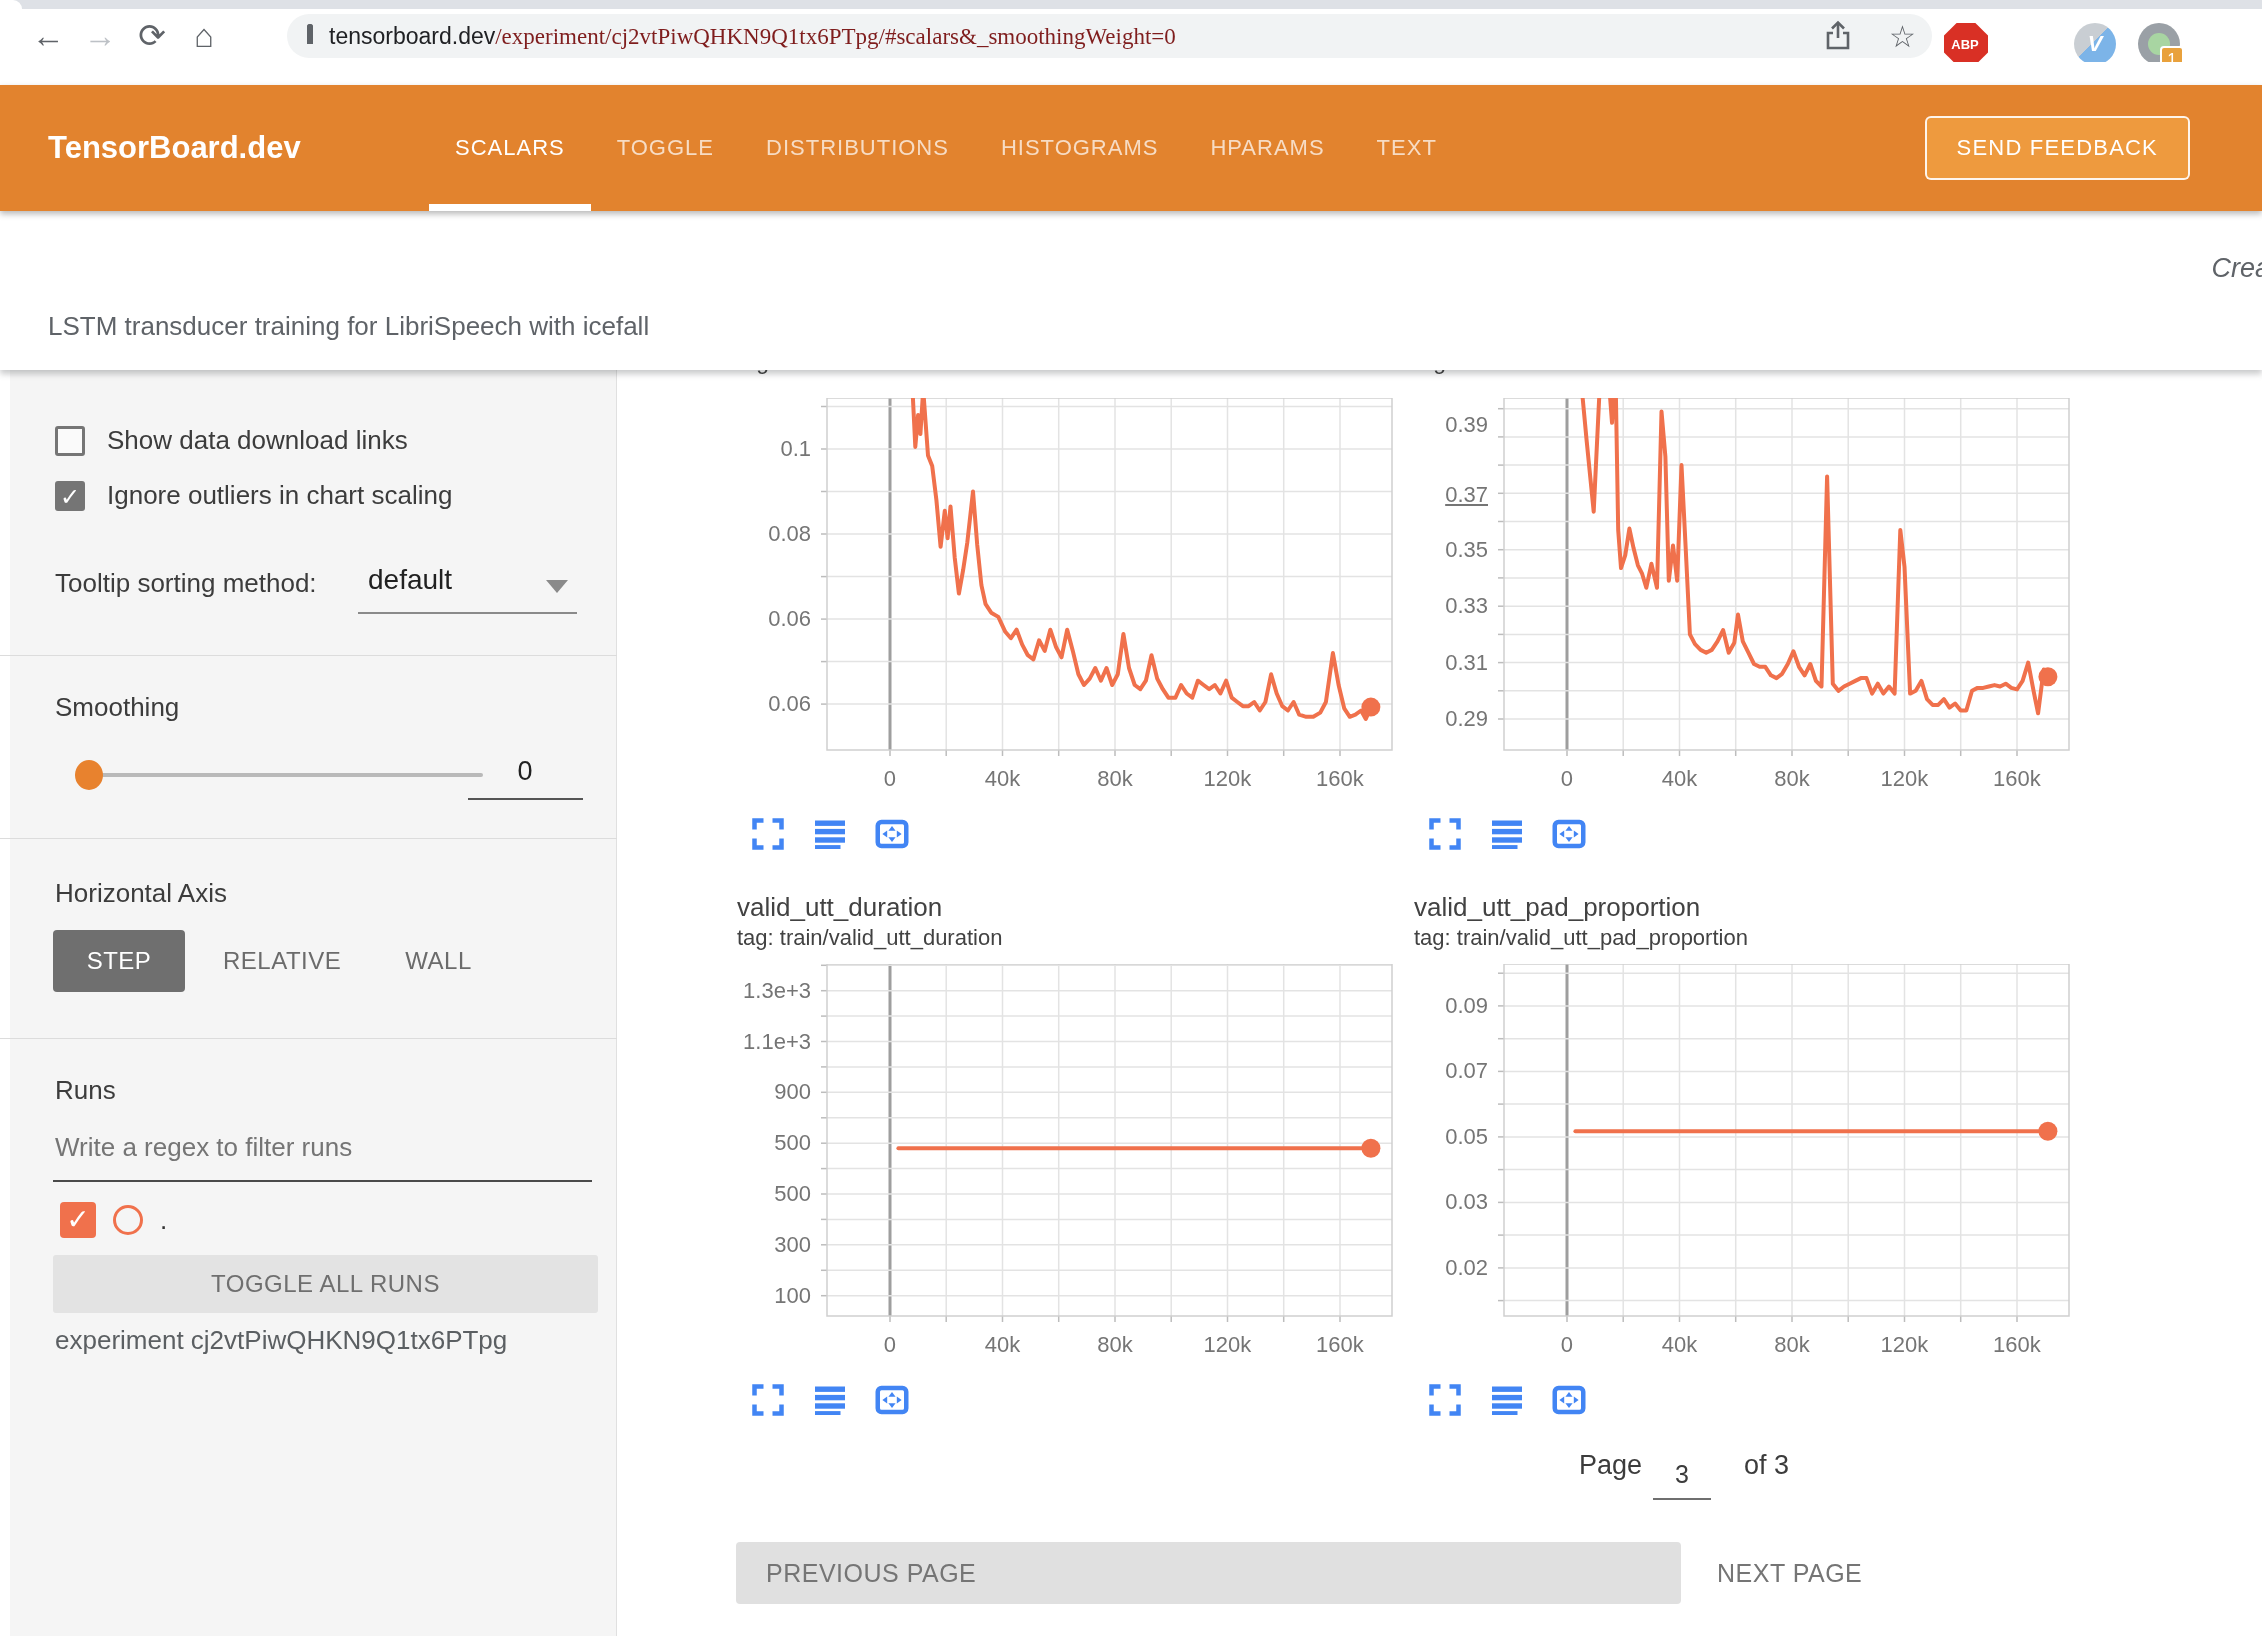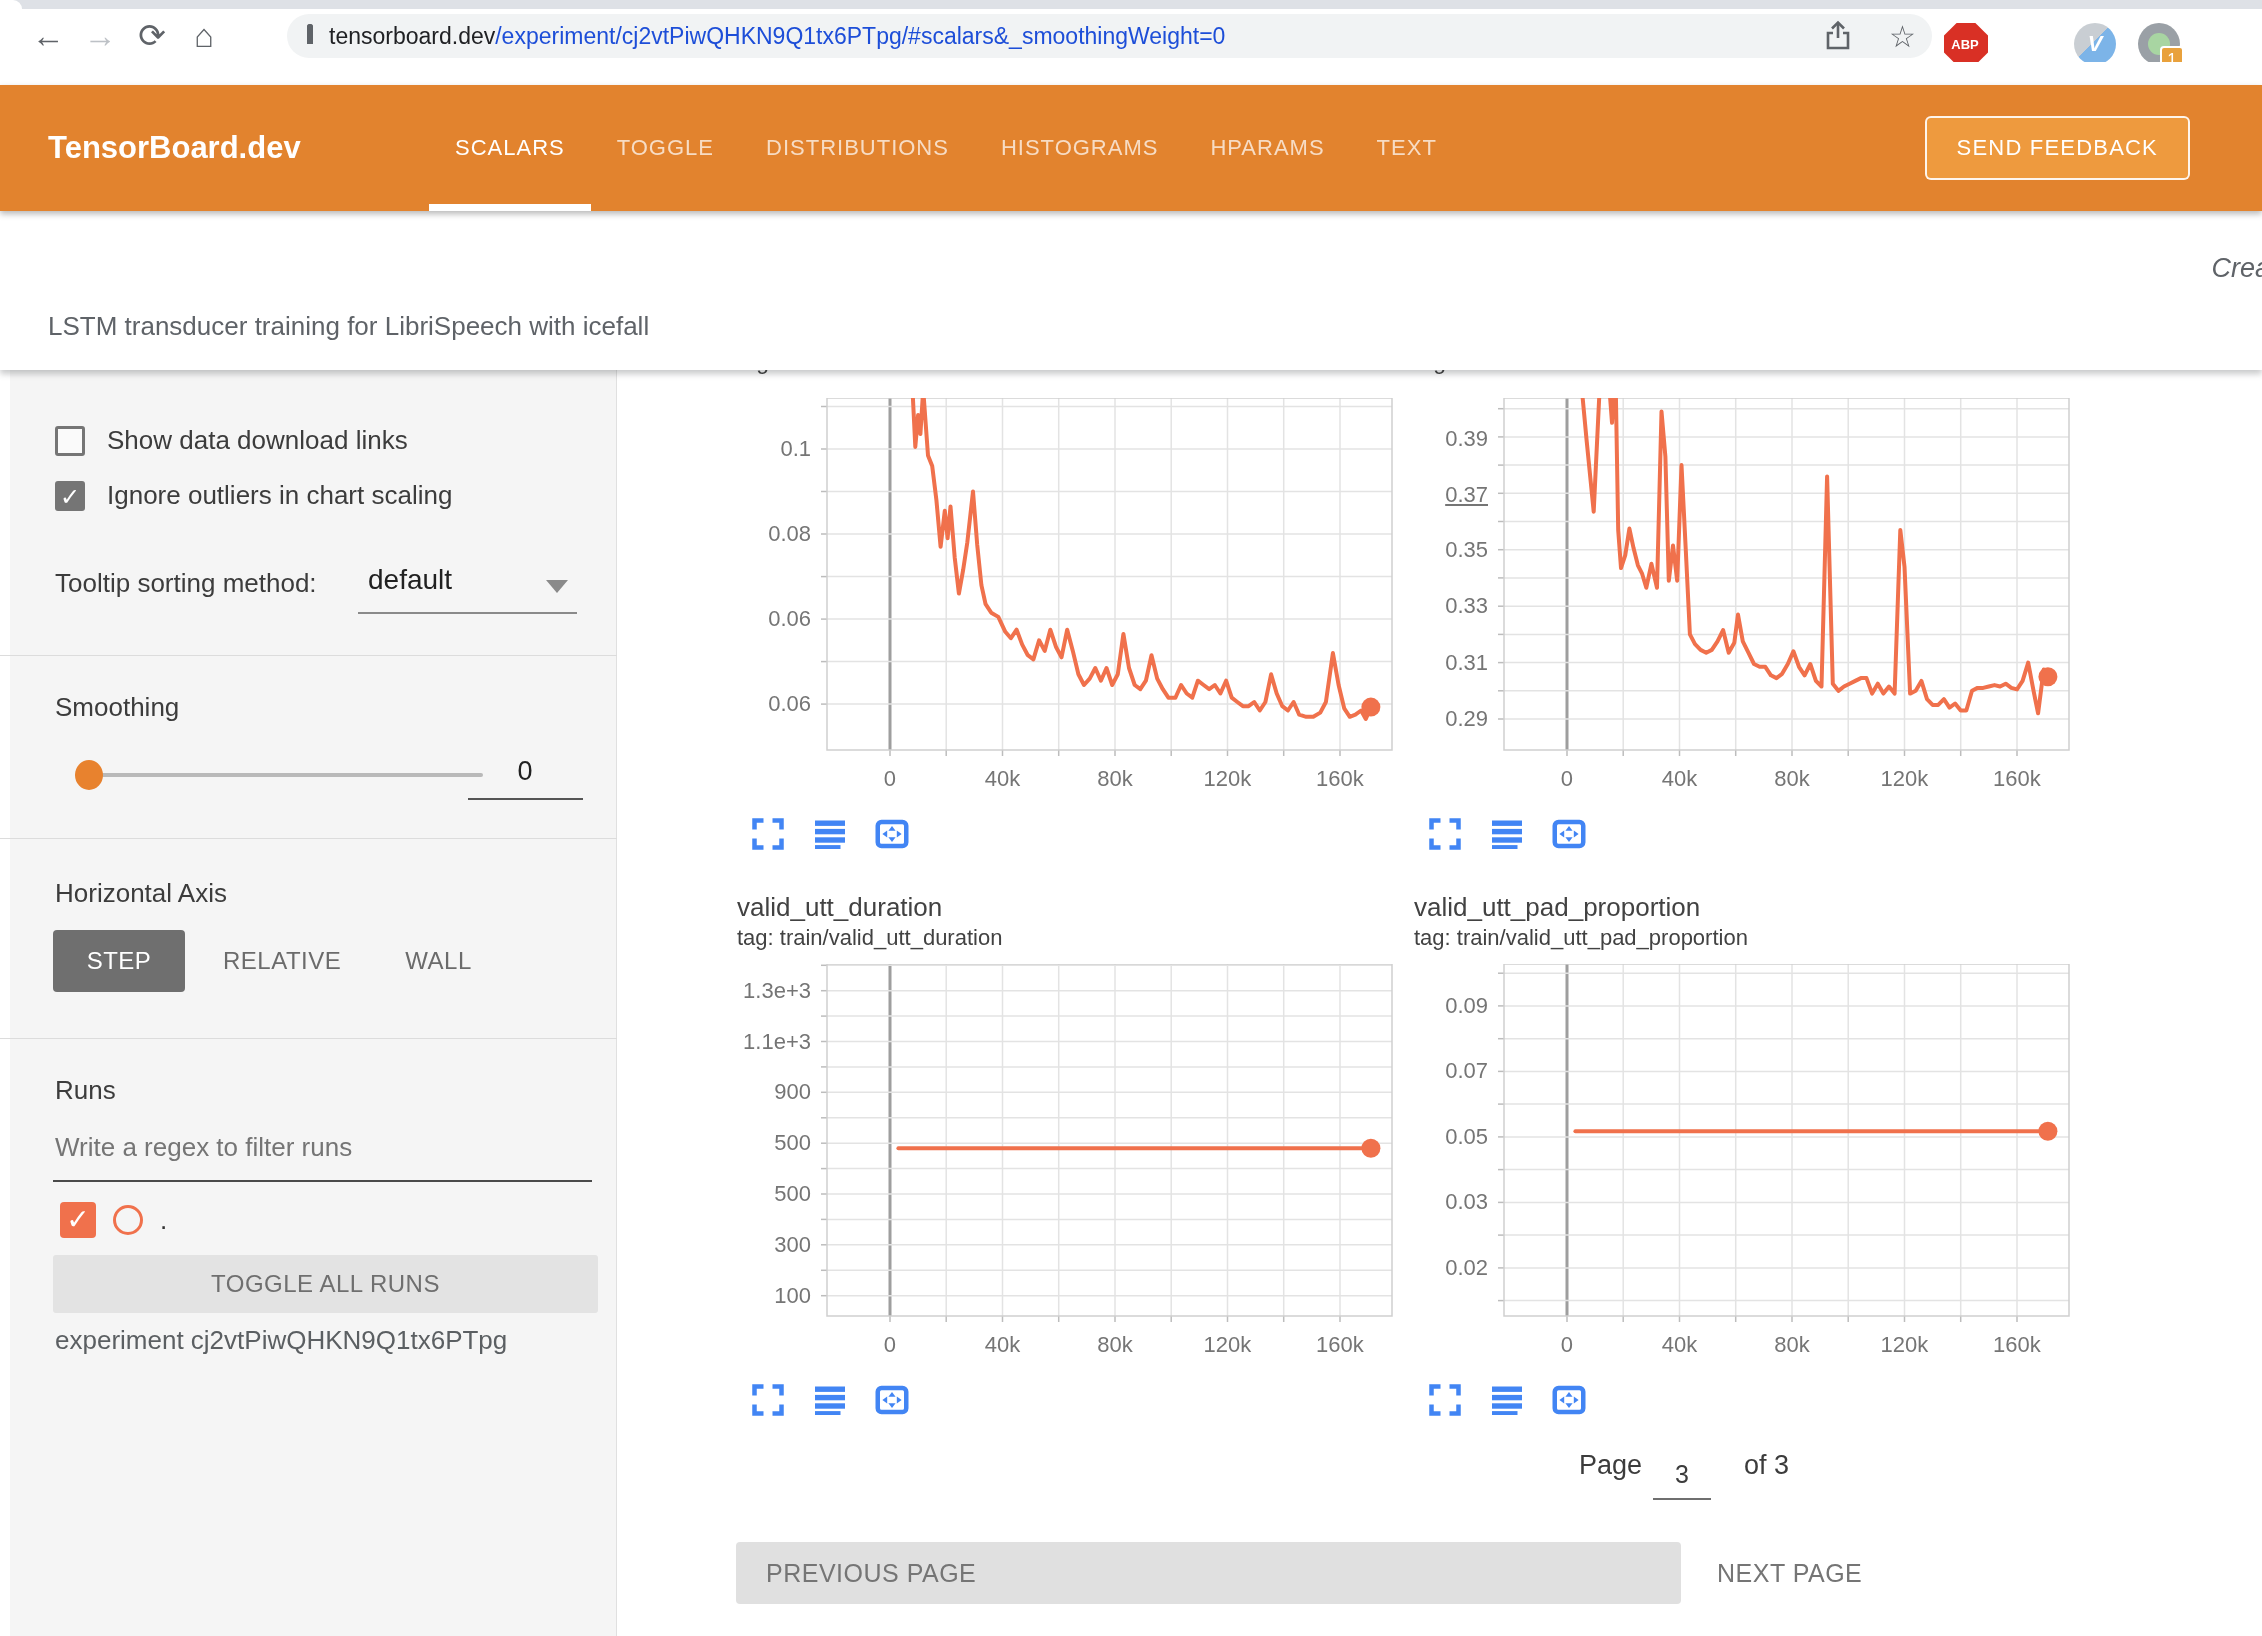--- a/index.html
+++ b/index.html
@@ -14,21 +14,21 @@
   .tab-corner { position:absolute; left:0; top:0; width:22px; height:9px; background:#fff; border-top-right-radius:10px; }
   .toolbar { position:absolute; left:0; top:9px; width:2262px; height:53px; background:#fff; display:flex; align-items:center; }
   .navbtn { width:52px; height:48px; border:none; background:transparent; font-size:33px; color:#5f6368; cursor:pointer; line-height:48px; text-align:center; }
   .navbtn.fwd { color:#bdc1c6; }
   .omnibox { position:absolute; left:287px; top:5px; width:1645px; height:44px; background:#f1f3f4; border-radius:22px; display:flex; align-items:center; padding-left:20px; }
   .lockwrap { margin-right:16px; display:inline-block; }
   .lock-shackle { width:11px; height:9px; border:3px solid #5f6368; border-bottom:none; border-radius:6px 6px 0 0; margin:0 auto -1px auto; }
   .lock-body { width:17px; height:12px; background:#5f6368; border-radius:2.5px; }
   .url { font-size:23px; white-space:nowrap; }
   .url .host { color:#202124; }
-  .url .rest { color:#1d4ed8; }
+  .url .rest { color:#7f1d1d;font-family:Liberation Serif, serif; }
   .pill-actions { position:absolute; right:16px; top:0; height:44px; display:flex; align-items:center; gap:26px; }
   .share-icon svg, .cicon svg { display:block; }
   .star { font-size:30px; color:#5f6368; background:none; border:none; cursor:pointer; }
   .ext { position:absolute; top:13px; width:44px; height:44px; border:none; background:transparent; cursor:pointer; }
   .octagon { width:42px; height:42px; background:#d93025; clip-path:polygon(30% 0,70% 0,100% 30%,100% 70%,70% 100%,30% 100%,0 70%,0 30%); color:#fff; display:flex; align-items:center; justify-content:center; }
   .palm { width:14px; height:17px; background:#fff; border-radius:5px 5px 4px 4px; }
   .abp-txt { font-size:13px; font-weight:bold; letter-spacing:0; }
   .vcircle { width:42px; height:42px; border-radius:50%; background:linear-gradient(135deg,#c9ced3 46%,#7cb4e8 46%); color:#fff; font-weight:bold; font-style:italic; font-size:22px; display:flex; align-items:center; justify-content:center; }
   .dotcircle { width:42px; height:42px; border-radius:50%; background:#9aa0a6; display:flex; align-items:center; justify-content:center; }
   .dotinner { width:22px; height:22px; border-radius:50%; background:#a8d5a2; }
@@ -394,21 +394,21 @@
                 <path d="M18.4 12l-3.2-2.4v4.8z"></path>
               </g>
             </svg>
           </button>
       </div>
     <div class="ytick" style="top: 307.974px;">0.29</div>
         <div class="ytick" style="top: 251.564px;">0.31</div>
         <div class="ytick" style="top: 195.154px;">0.33</div>
         <div class="ytick" style="top: 138.744px;">0.35</div>
         <div class="ytick" style="top: 84px; text-decoration: underline;">0.37</div>
-        <div class="ytick" style="top: 28px; text-align: right;">0.39</div>
+        <div class="ytick" style="top: 14px; text-align: right;">0.39</div>
         <div class="xtick" style="left: 142.997px; top: 368px;">0</div>
         <div class="xtick" style="left: 255.49px; top: 368px;">40k</div>
         <div class="xtick" style="left: 367.984px; top: 368px;">80k</div>
         <div class="xtick" style="left: 480.478px; top: 368px;">120k</div>
         <div class="xtick" style="left: 592.972px; top: 368px;">160k</div>
       </div>
 
     <div class="chart-block b2" id="chart-2">
       <div class="chart-title">valid_utt_duration</div>
       <div class="chart-tag">tag: train/valid_utt_duration</div>

